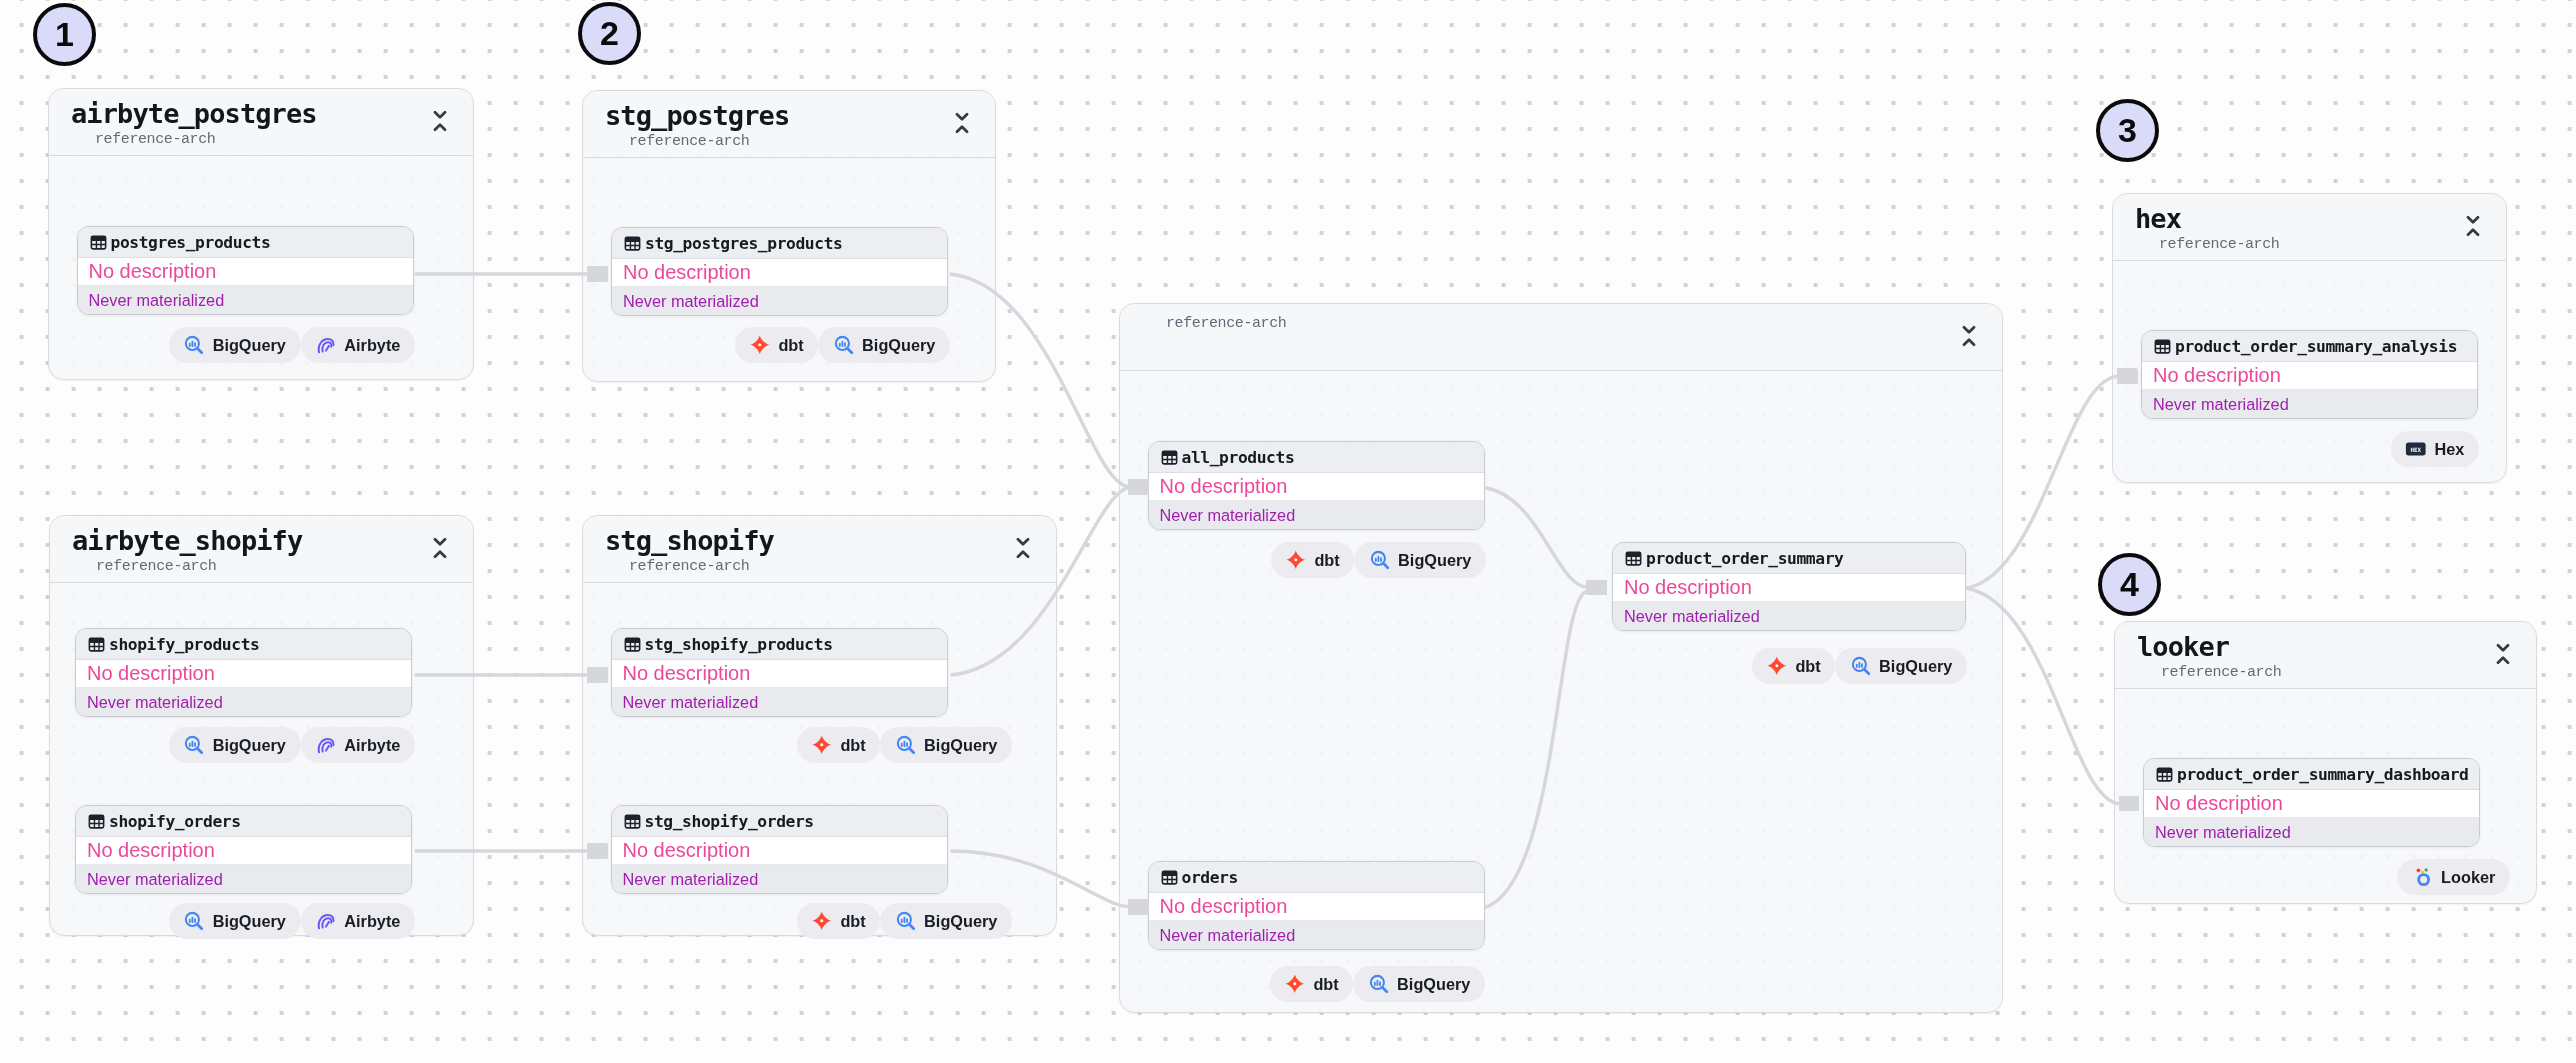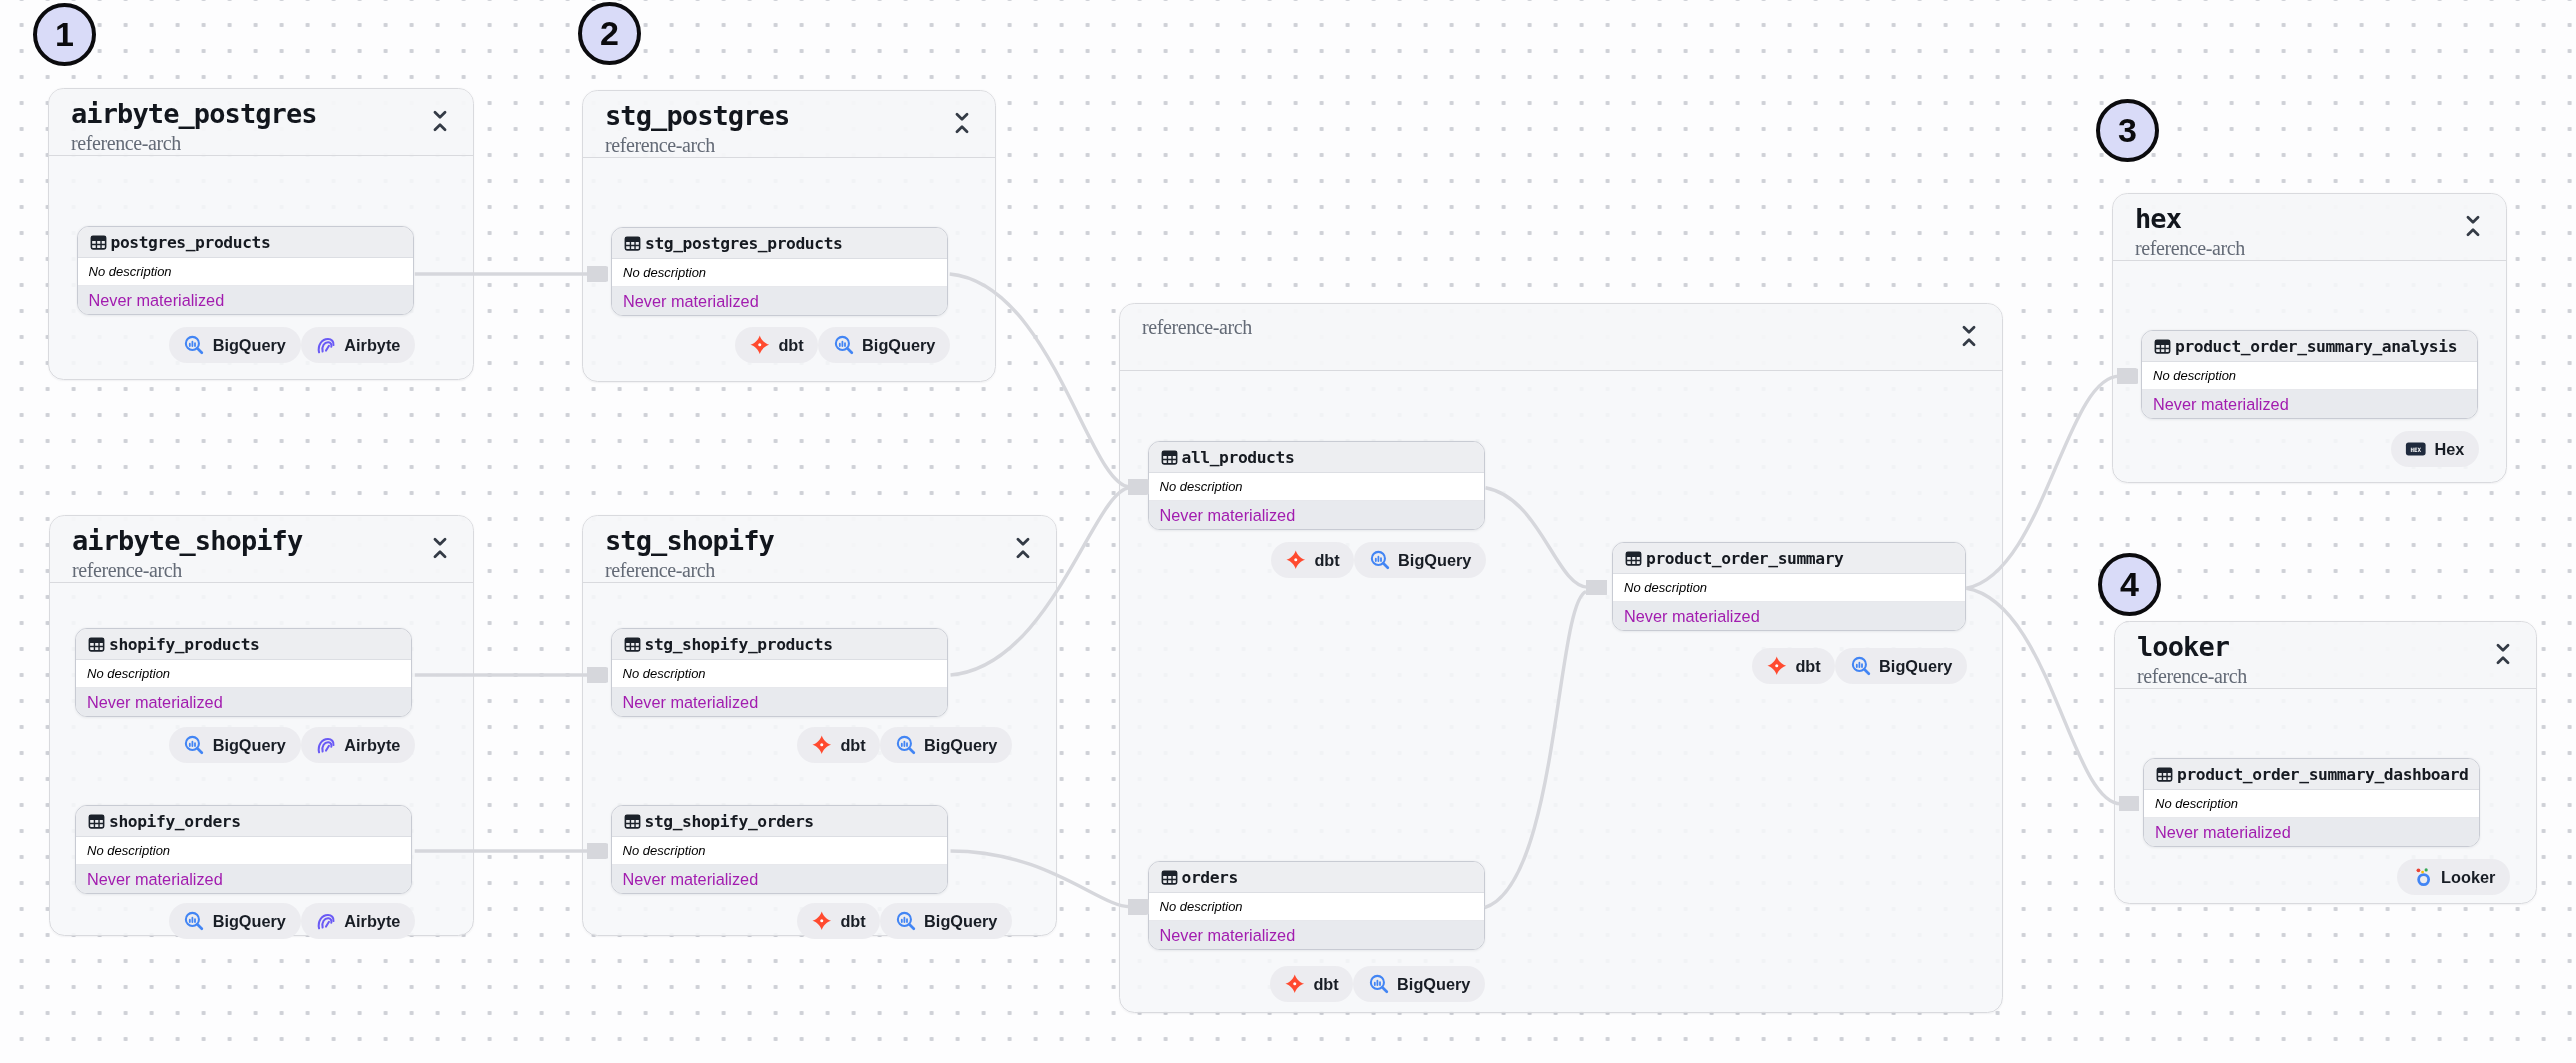--- a/index.html
+++ b/index.html
@@ -19,39 +19,39 @@
   .ghead{
     position:relative;height:67px;box-sizing:border-box;
     border-bottom:1.7px solid #d9dade;padding:10.3px 0 0 22px;
     border-radius:13.7px 13.7px 0 0;background:rgba(245,246,248,0.55);
   }
   .gtitle{
     font-family:"DejaVu Sans Mono",monospace;font-weight:bold;font-size:27px;
     color:#12161d;letter-spacing:-0.9px;line-height:1.12;white-space:nowrap;
   }
   .gsub{
-    font-family:Liberation Serif, serif;font-size:20px;color:#636a76;
-    letter-spacing:-0.4px;line-height:1.3;white-space:nowrap;
+    font-family:Liberation Mono, monospace;font-size:15px;color:#636a76;
+    letter-spacing:-0.4px;line-height:1.3;white-space:nowrap;margin-left:24px;
   }
   .collapse{position:absolute;right:22px;top:19px;width:22px;height:26px;color:#343b46;cursor:pointer;}
   .collapse svg{display:block;width:100%;height:100%;}
   .node{
     position:absolute;width:337px;box-sizing:border-box;z-index:3;
     border:1.7px solid #c8cbd3;border-radius:12px;overflow:hidden;background:#fff;
     box-shadow:0 0.9px 2.6px rgba(16,24,40,0.07);
   }
   .nrow{display:flex;align-items:center;box-sizing:border-box;padding:0 11px;}
   .nname{
     height:31px;background:#edeef1;gap:3px;border-bottom:0.9px solid #dcdee3;
     font-family:"DejaVu Sans Mono",monospace;font-weight:bold;font-size:16.3px;
     letter-spacing:-0.4px;color:#161a21;white-space:nowrap;
   }
   .nname .ticon{width:19px;height:19px;color:#1c222b;flex:0 0 auto;display:flex;}
   .nname .ticon svg{width:19px;height:19px;}
-  .ndesc{height:28px;background:#ffffff;font-size:13px;color:#000000;border-bottom:0.9px solid #e7e8ec;font-style:italic;}
+  .ndesc{height:28px;background:#ffffff;font-size:20px;color:#ec4899;border-bottom:0.9px solid #e7e8ec;}
   .nstat{height:28px;background:#e8eaee;font-size:16.3px;color:#a21caf;}
   .badges{position:absolute;display:flex;gap:0;height:36px;z-index:3;}
   .badge{
     display:flex;align-items:center;gap:7.7px;background:#ececf0;border-radius:18px;
     padding:0 14.6px;font-weight:bold;font-size:16.3px;color:#181d25;white-space:nowrap;
   }
   .badge .bicon{width:21.5px;height:21.5px;display:flex;}
   .badge .bicon svg{width:21.5px;height:21.5px;}
   .marker-circle{
     position:absolute;width:55px;height:55px;border:4.3px solid #0b0b0e;border-radius:50%;

